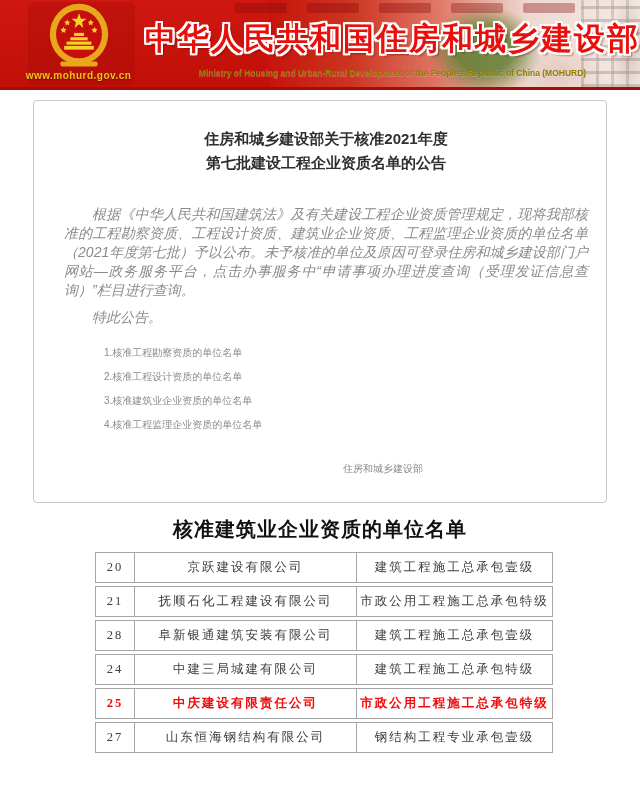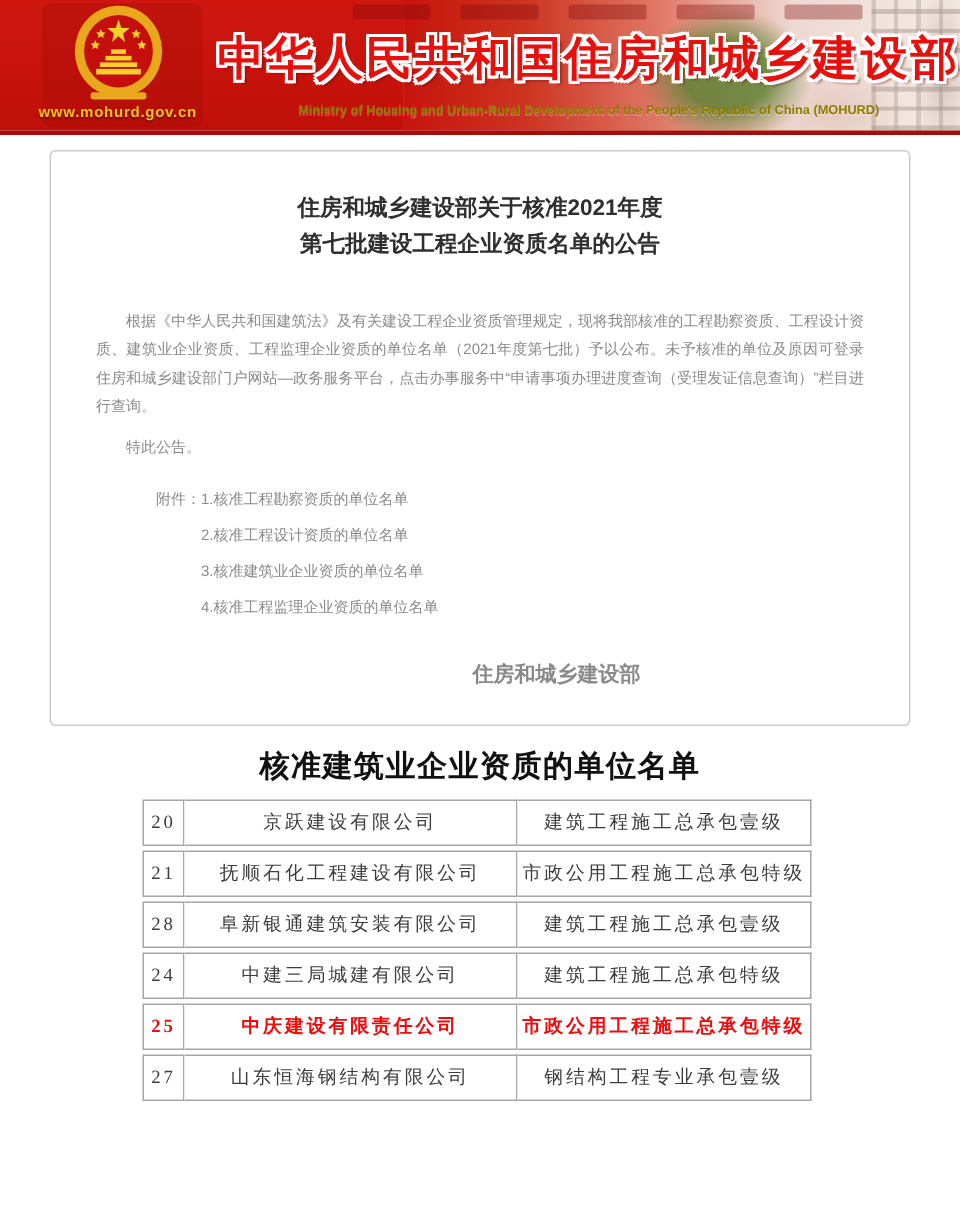--- a/index.html
+++ b/index.html
@@ -60,52 +60,52 @@
   }
   .site-subtitle{
     margin-top:8px; font-size:8.5px; color:#8f7d00; font-weight:bold; white-space:nowrap;
     text-shadow:0 1px 0 rgba(255,255,255,.25);
   }
 
   
   .notice-panel{
     margin:10px 33px 0 33px; min-height:344px;
     border:1px solid #c9c9c9; border-radius:4px; background:#fff;
-    padding:26px 30px 24px 30px;
+    padding:26px 18px 24px 30px;
   }
   .notice-title{ text-align:center; font-size:15px; font-weight:bold; color:#2f2f2f; line-height:24px; }
   .notice-body{ margin-top:30px; }
   .notice-body p{
-    text-indent:2em; font-size:10px; color:#8a8a8a; line-height:19px; text-align:justify;
+    text-indent:2em; font-size:14px; color:#8a8a8a; line-height:19px; text-align:justify;font-style:italic;
   }
   .notice-body p.closing{ margin-top:8px; }
   .attachments{ display:flex; margin-top:14px; margin-left:40px; }
   .att-label{ font-size:10px; color:#8a8a8a; line-height:24px; }
   .att-list{ list-style:none; }
   .att-list li{ font-size:10px; color:#8a8a8a; line-height:24px; }
   .signature{ width:170px; margin:22px 120px 0 auto; text-align:center; }
-  .signature div{ font-size:14px; color:#8a8a8a; line-height:19px;font-weight:bold; }
+  .signature div{ font-size:10px; color:#8a8a8a; line-height:19px; }
 
   
   .table-title{
     margin-top:13px; text-align:center;
     font-family:"Liberation Serif","DejaVu Serif",serif;
     font-size:20px; font-weight:600; color:#111; letter-spacing:1px;
   }
   table.approval{
     margin:6px auto 0 95px;
     border-collapse:separate; border-spacing:0 3px;
     font-family:"Liberation Serif","DejaVu Serif",serif;
   }
   table.approval td{
     border:1px solid #a6a6a6; height:31px; text-align:center; vertical-align:middle;
     font-size:12.5px; color:#3d3d3d; letter-spacing:2px; background:#fff;
   }
   table.approval td:not(:first-child){ border-left:0; }
-  td.col-no{ width:28px; letter-spacing:0; }
+  td.col-no{ width:40px; letter-spacing:0; }
   td.col-company{ width:222px; }
   td.col-qual{ width:196px; }
   tr.row-hl td{ color:#f00c0c; font-weight:bold; }
 </style>
 </head>
 <body>
 
 <div class="site-header">
   <div class="header-photo">
     <div class="building-windows"></div>
@@ -145,21 +145,20 @@
 
 <div class="notice-panel">
   <div class="notice-title">
     <div>住房和城乡建设部关于核准2021年度</div>
     <div>第七批建设工程企业资质名单的公告</div>
   </div>
   <div class="notice-body">
     <p>根据《中华人民共和国建筑法》及有关建设工程企业资质管理规定，现将我部核准的工程勘察资质、工程设计资质、建筑业企业资质、工程监理企业资质的单位名单（2021年度第七批）予以公布。未予核准的单位及原因可登录住房和城乡建设部门户网站—政务服务平台，点击办事服务中“申请事项办理进度查询（受理发证信息查询）”栏目进行查询。</p>
     <p class="closing">特此公告。</p>
     <div class="attachments">
-      <div class="att-label">附件：</div>
       <ul class="att-list">
         <li>1.核准工程勘察资质的单位名单</li>
         <li>2.核准工程设计资质的单位名单</li>
         <li>3.核准建筑业企业资质的单位名单</li>
         <li>4.核准工程监理企业资质的单位名单</li>
       </ul>
     </div>
     <div class="signature">
       <div>住房和城乡建设部</div>
     </div>

